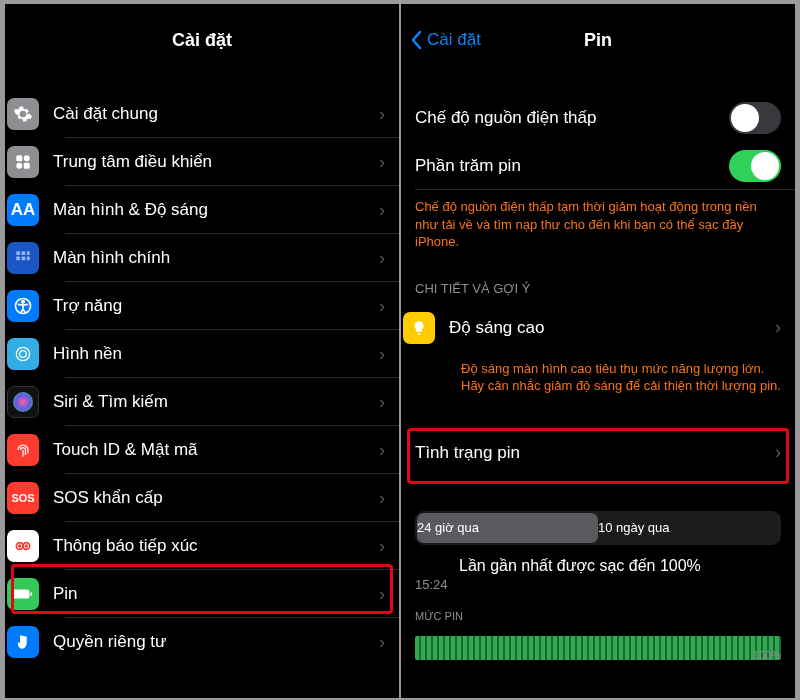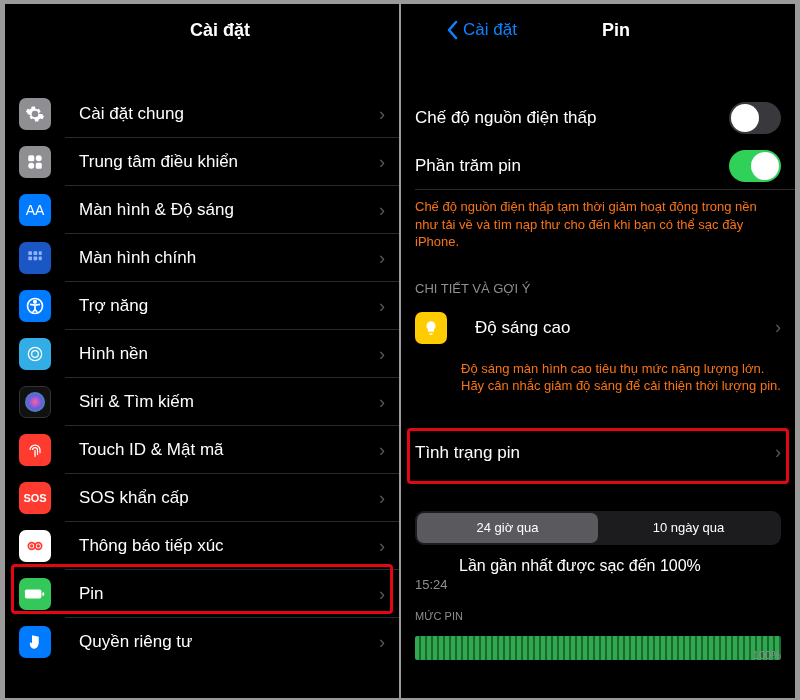--- a/index.html
+++ b/index.html
@@ -25,27 +25,27 @@
     position: relative;
     overflow: hidden;
   }
   .statusbar {
     height: 10px;
     background: #000;
   }
   .navbar {
     height: 46px;
     display: flex;
+    align-items: center;
     justify-content: center;
     position: relative;
     color: #fff;
     font-size: 18px;
     font-weight: 600;
     padding-top: 6px;
-    margin-left: 36px;
   }
   .navbar .back {
     position: absolute;
     left: 10px;
     display: flex;
     align-items: center;
     color: #0a84ff;
     font-size: 17px;
     font-weight: 400;
   }
@@ -53,21 +53,21 @@
   .group { margin-top: 30px; }
   .row {
     display: flex;
     align-items: center;
     height: 48px;
     padding: 0 14px 0 14px;
     color: #fff;
     font-size: 17px;
     position: relative;
   }
-  .row.with-icon { padding-left: 14px; gap: 14px; }
+  .row.with-icon { padding-left: 2px; }
   .row .sep {
     position: absolute;
     left: 60px; right: 0; bottom: 0;
     height: 1px;
     background: #2b2b2d;
   }
   .row.noicon .sep { left: 14px; }
   .icon-box {
     width: 32px; height: 32px;
     border-radius: 7px;
@@ -118,21 +118,21 @@
     display: flex;
     background: #1c1c1e;
     border-radius: 9px;
     padding: 2px;
     height: 34px;
   }
   .seg-btn {
     flex: 1;
     display: flex;
     align-items: center;
-    justify-content: center;
+    justify-content: flex-start;
     color: #fff;
     font-size: 13px;
     border-radius: 7px;
   }
   .seg-btn.sel { background: #5a5a5e; }
   .charge-line {
     color: #fff;
     font-size: 16px;
     padding: 6px 14px 0 14px;
     margin-left: 44px;
@@ -206,21 +206,21 @@
               <rect x="13" y="13" width="8" height="8" rx="2"></rect>
             </svg>
         </div>
         <span class="row-label">Trung tâm điều khiển</span>
         <span class="chev">›</span>
         <div class="sep"></div>
       </div>
 
       <div class="row with-icon">
         <div class="icon-box bg-blue">
-            <span style="color:#fff;font-weight:400;font-size:14px">AA</span>
+            <span style="color:#fff;font-weight:700;font-size:17px">AA</span>
           </div>
         <span class="row-label">Màn hình &amp; Độ sáng</span>
         <span class="chev">›</span>
         <div class="sep"></div>
       </div>
 
       <div class="row with-icon">
         <div class="icon-box bg-darkblue">
           <svg width="18" height="18" viewBox="0 0 24 24" fill="#8fb4ff">
               <rect x="3" y="3" width="5" height="5" rx="1"></rect>

